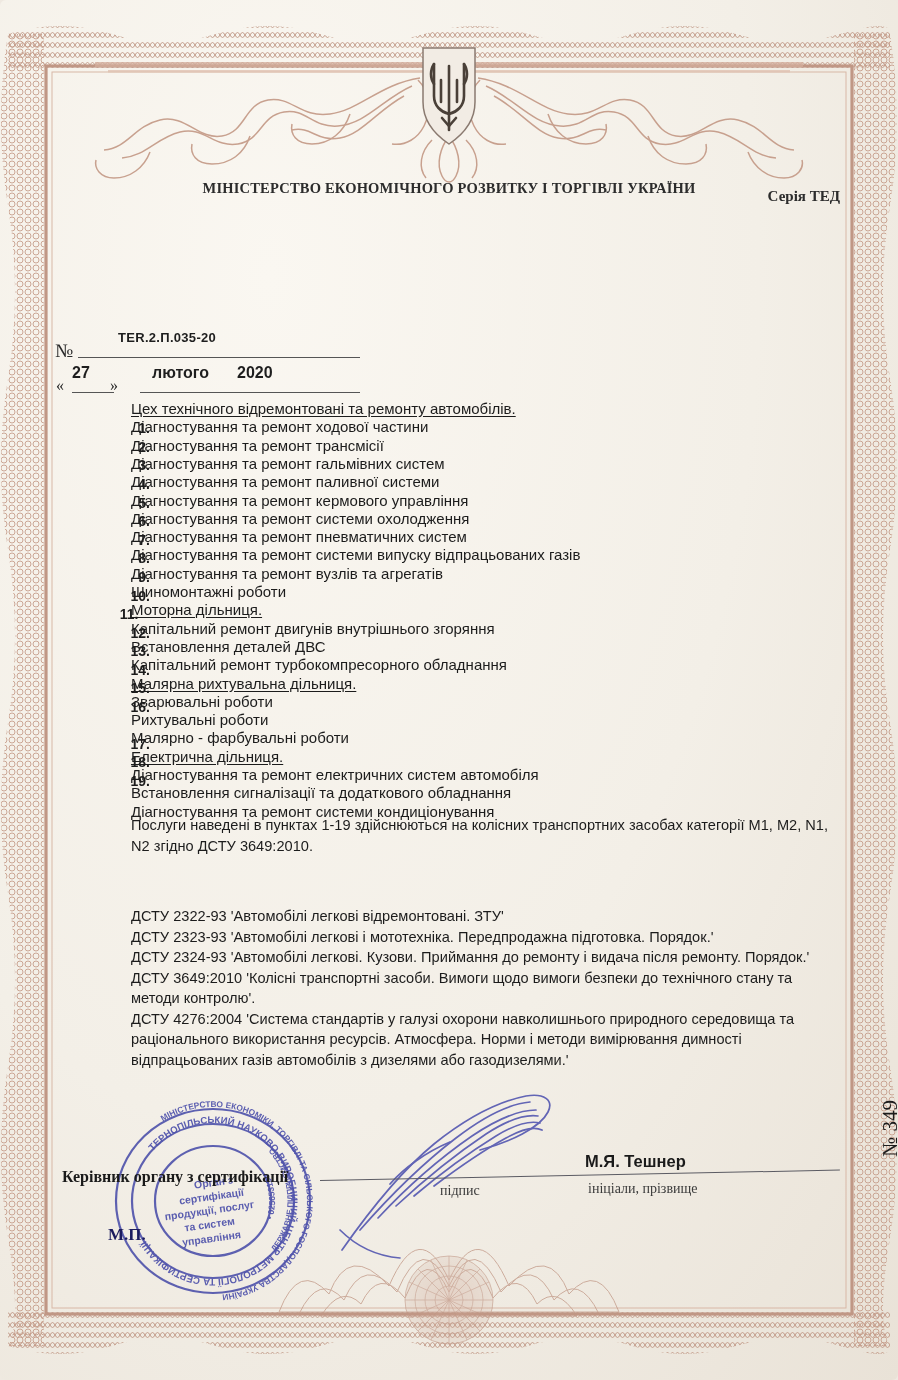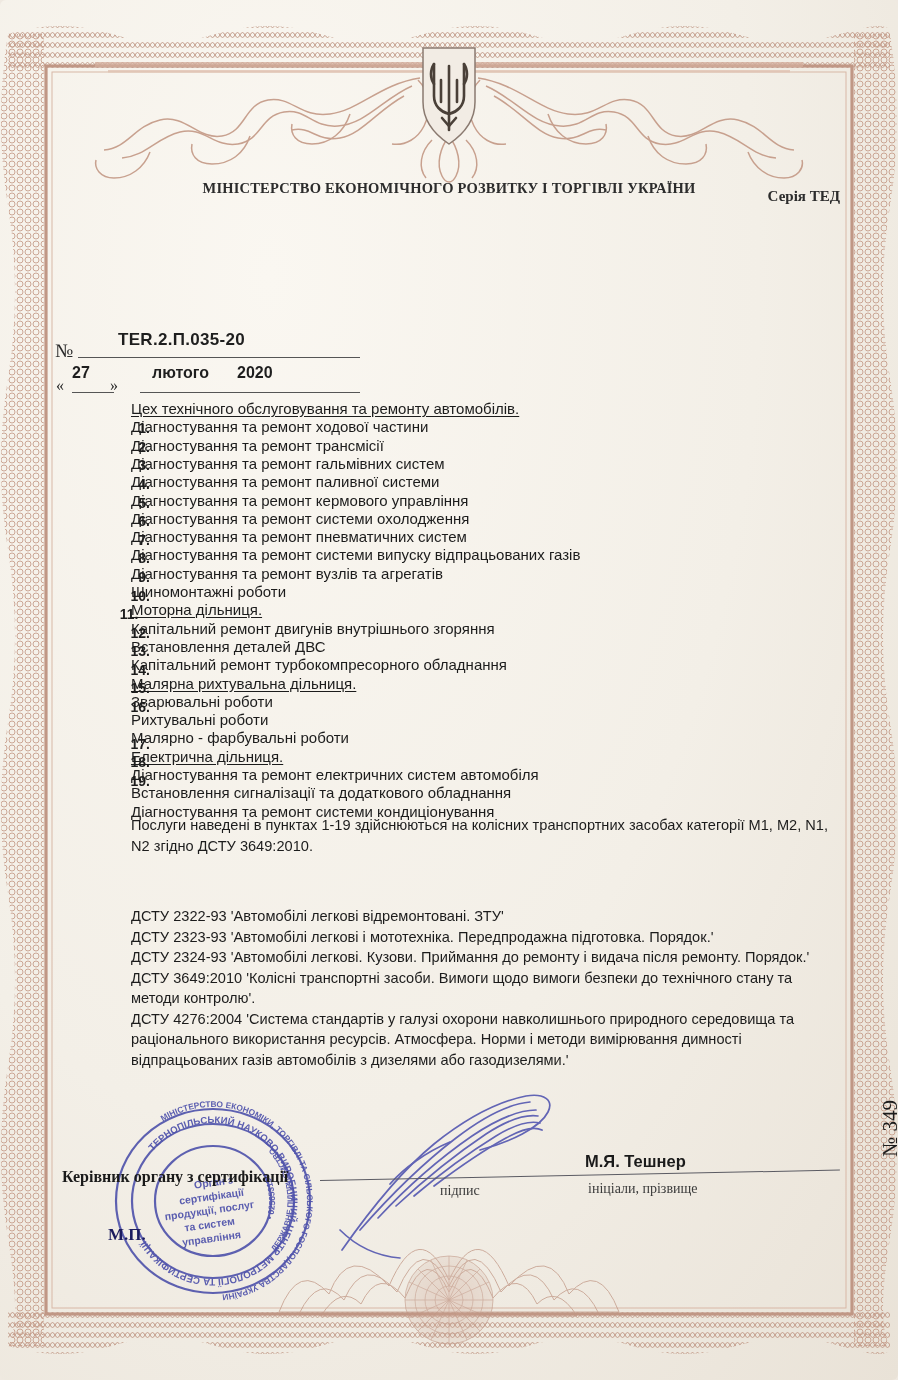--- a/index.html
+++ b/index.html
@@ -42,21 +42,21 @@
     font-family:"Liberation Serif",serif;font-weight:bold;
     font-size:22px;color:#242424;
   }
   
   .no-sym{
     position:absolute;left:55px;top:340px;
     font-family:"Liberation Serif",serif;font-size:19px;color:#2a2a2a;
   }
   .cert-no{
     position:absolute;left:118px;top:330px;
-    font-size:17px;font-weight:bold;color:#1e1e1e;letter-spacing:.3px;
+    font-size:13px;font-weight:bold;color:#1e1e1e;letter-spacing:.3px;
   }
   .rule1{position:absolute;left:78px;top:357px;width:282px;height:1px;background:#555;}
   .quote-l{position:absolute;left:56px;top:377px;font-family:"Liberation Serif",serif;font-size:16px;color:#2a2a2a;}
   .quote-r{position:absolute;left:110px;top:377px;font-family:"Liberation Serif",serif;font-size:16px;color:#2a2a2a;}
   .day{position:absolute;left:72px;top:364px;font-size:16px;font-weight:bold;color:#1e1e1e;}
   .month{position:absolute;left:152px;top:364px;font-size:16px;font-weight:bold;color:#1e1e1e;}
   .year{position:absolute;left:237px;top:364px;font-size:16px;font-weight:bold;color:#1e1e1e;}
   .rule2a{position:absolute;left:72px;top:392px;width:42px;height:1px;background:#555;}
   .rule2b{position:absolute;left:140px;top:392px;width:220px;height:1px;background:#555;}
   .services-head{
@@ -215,21 +215,21 @@
   <div class="quote-l">«</div>
   <div class="day">27</div>
   <div class="quote-r">»</div>
   <div class="month">лютого</div>
   <div class="year">2020</div>
   <div class="rule2a"></div>
   <div class="rule2b"></div>
 
 
   <div class="list-area" id="list-area">
-      <div class="ltext u" style="top: 0px;">Цех технічного  обслуговування та ремонту автомобілів.</div>
+      <div class="ltext u" style="top: 0px;">Цех технічного  відремонтовані та ремонту автомобілів.</div>
       <div class="ltext" style="top: 18.3px;">Діагностування та ремонт ходової частини</div>
       <div class="lnum" style="top: 20.3px;">1.</div>
       <div class="ltext" style="top: 37px;">Діагностування та ремонт трансмісії</div>
       <div class="lnum" style="top: 38.88px;">2.</div>
       <div class="ltext" style="top: 54.9px;">Діагностування та ремонт гальмівних систем</div>
       <div class="lnum" style="top: 57.46px;">3.</div>
       <div class="ltext" style="top: 73.2px;">Діагностування та ремонт паливної системи</div>
       <div class="lnum" style="top: 76.04px;">4.</div>
       <div class="ltext" style="top: 91.5px;">Діагностування та ремонт кермового управління</div>
       <div class="lnum" style="top: 94.62px;">5.</div>

